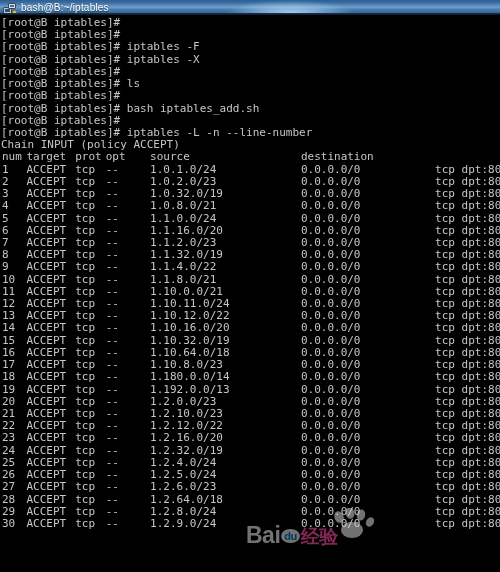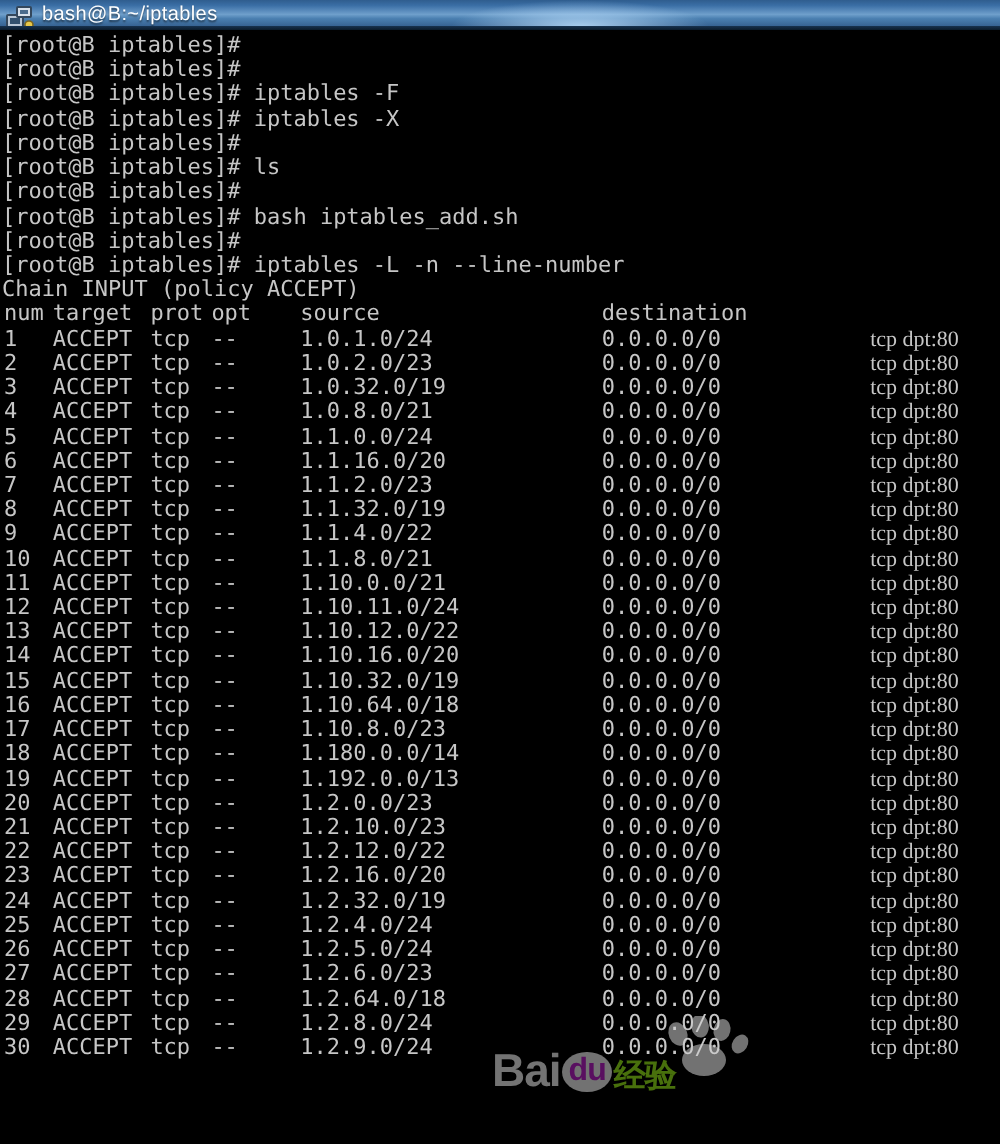--- a/index.html
+++ b/index.html
@@ -45,37 +45,37 @@
     color:#c6c6c6;white-space:pre;position:relative;
   }
   .row span{position:absolute;top:0;white-space:pre;}
   
   .c-num{left:1px;}
   .c-target{left:25.4px;}
   .c-prot{left:74.2px;}
   .c-opt{left:104.7px;}
   .c-src{left:129.1px;margin-left:20px;}
   .c-dst{left:299.9px;}
-  .c-ext{left:434.1px;font-family:Liberation Serif, serif;}
+  .c-ext{left:434.1px;}
 
   
   .watermark{
     position:absolute;left:246px;top:508px;width:210px;height:56px;
     pointer-events:none;opacity:.55;
   }
   .wm-main{
     position:absolute;left:0;top:14px;
     font-family:"Liberation Sans",sans-serif;font-weight:bold;font-size:23px;
     color:#d2d2d2;letter-spacing:-.5px;white-space:nowrap;
   }
   .wm-du{
-    display:inline-block;background:#cfcfcf;color:#a21caf;border-radius:50%;
-    font-size:16px;padding:1px 3px;margin:0 1px;vertical-align:3px;
+    display:inline-block;background:#cfcfcf;color:#0369a1;border-radius:50%;
+    font-size:11px;padding:1px 3px;margin:0 1px;vertical-align:3px;
   }
-  .wm-cn{color:#84cc16;font-size:16px;}
+  .wm-cn{color:#ec4899;font-size:19px;}
   .wm-url{
     position:absolute;left:1px;top:32px;
     font-family:"Liberation Sans",sans-serif;font-size:11px;color:#cbcbcb;
     white-space:nowrap;
     margin-top:41px;
   }
   .wm-paw{position:absolute;left:84px;top:0px;}
 </style>
 </head>
 <body>

